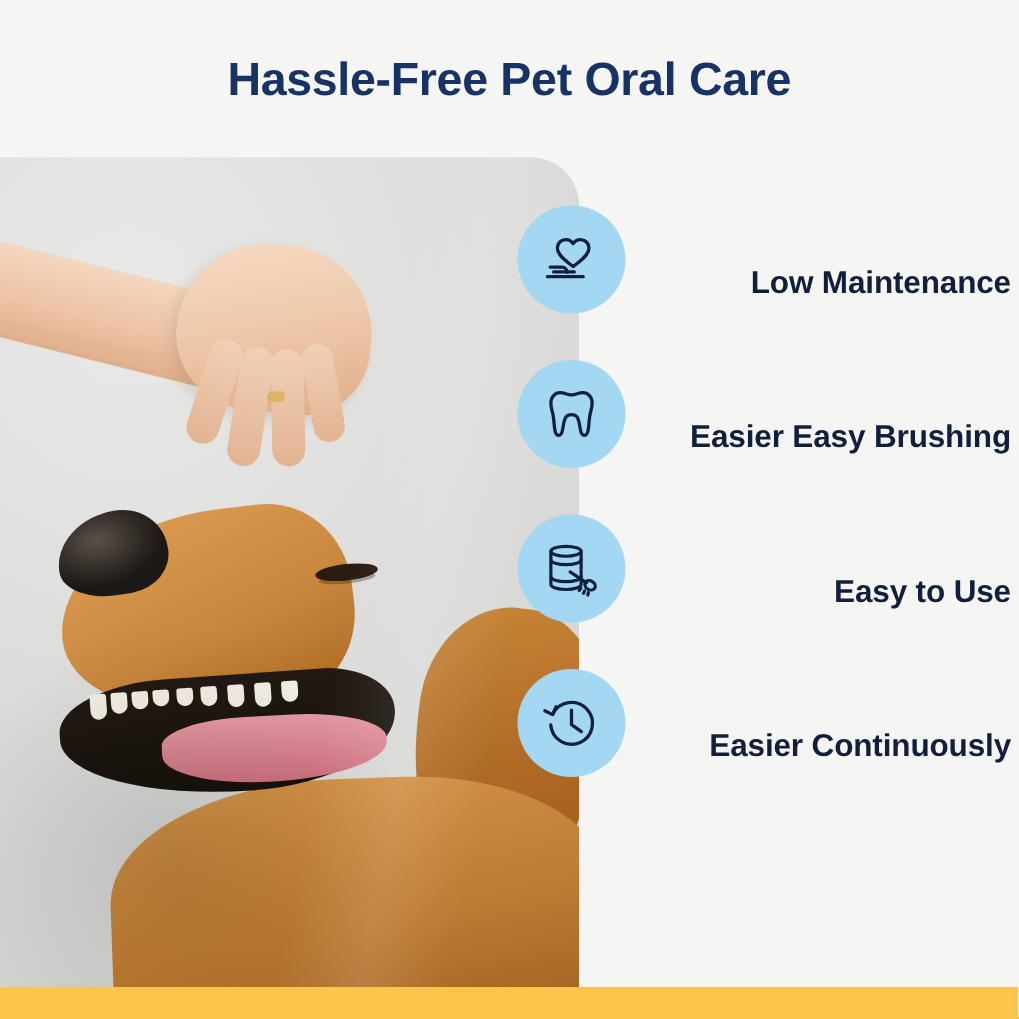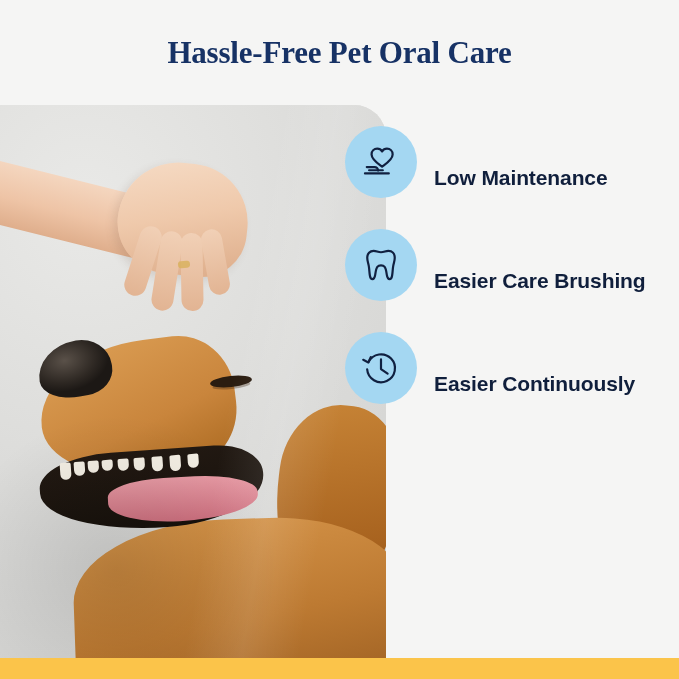--- a/index.html
+++ b/index.html
@@ -26,21 +26,20 @@
     position: absolute;
     left: 0;
     top: 36px;
     width: 679px;
     text-align: center;
     font-size: 31px;
     font-weight: bold;
     letter-spacing: -0.2px;
     color: #173265;
     line-height: 1.1;
-    font-family: Liberation Serif, serif;
   }
 
   
   .photo-panel {
     position: absolute;
     left: 0;
     top: 105px;
     width: 386px;
     height: 553px;
     background: #dededc;
@@ -204,22 +203,23 @@
     background:
       linear-gradient(100deg, rgba(255,255,255,0) 58%, rgba(255,255,255,.10) 70%, rgba(255,255,255,0) 82%),
       radial-gradient(60% 40% at 30% 84%, rgba(0,0,0,.12), transparent 70%);
     pointer-events: none;
   }
 
   
   .features {
     position: absolute;
     left: 345px;
-    top: 126px;
+    top: 137px;
     width: 334px;
+    text-align: right;
   }
   .feature-row {
     position: relative;
     height: 103px;
   }
   .feature-badge {
     position: absolute;
     left: 0;
     top: 0;
     width: 72px;
@@ -315,23 +315,39 @@
     </div>
 
     <div class="feature-row">
       <div class="feature-badge">
         <span>
           <svg viewBox="0 0 48 48" fill="none" stroke="#102040" stroke-width="2.4" stroke-linecap="round" stroke-linejoin="round">
             <path d="M16 8.5c-4.2 0-7 3.1-7 7.6 0 3.4 1 5.5 1.6 8.6.7 3.5.6 7.2 1.3 11 .4 2.2 1.3 3.8 2.8 3.8 1.9 0 2.5-2 2.9-4.4.5-3.2.9-7 2.4-9 .8-1.1 2.2-1.7 4-1.7s3.2.6 4 1.7c1.5 2 1.9 5.8 2.4 9 .4 2.4 1 4.4 2.9 4.4 1.5 0 2.4-1.6 2.8-3.8.7-3.8.6-7.5 1.3-11 .6-3.1 1.6-5.2 1.6-8.6 0-4.5-2.8-7.6-7-7.6-3 0-4.6 1.6-8 1.6s-5-1.6-8-1.6z"></path>
           </svg>
         </span>
       </div>
-      <div class="feature-label">Easier Care Brushing</div>
-    </div>
-
+      <div class="feature-label">Easier Easy Brushing</div>
+    </div>
+
+    <div class="feature-row">
+      <div class="feature-badge">
+        <span>
+          <svg viewBox="0 0 48 48" fill="none" stroke="#102040" stroke-width="2.3" stroke-linecap="round" stroke-linejoin="round">
+            <ellipse cx="20" cy="11.5" rx="11" ry="3.6"></ellipse>
+            <path d="M9 11.5v24.2c0 2 4.9 3.6 11 3.6s11-1.6 11-3.6V11.5"></path>
+            <path d="M9 17.6c0 2 4.9 3.6 11 3.6s11-1.6 11-3.6"></path>
+            <path d="M9 30c0 2 4.9 3.6 11 3.6s11-1.6 11-3.6"></path>
+            <path d="M23 26.5 35 34.5"></path>
+            <ellipse cx="37.5" cy="36.2" rx="4" ry="3.2" transform="rotate(32 37.5 36.2)"></ellipse>
+            <path d="M33.5 40.2l-.8 1.8M36.3 41.4l-.4 1.9M30.8 38.4l-1.2 1.6"></path>
+          </svg>
+        </span>
+      </div>
+      <div class="feature-label">Easy to Use</div>
+    </div>
 
 
     <div class="feature-row">
       <div class="feature-badge">
         <span>
           <svg viewBox="0 0 48 48" fill="none" stroke="#102040" stroke-width="2.4" stroke-linecap="round" stroke-linejoin="round">
             <path d="M10.4 17.6A15.2 15.2 0 1 1 8.9 25.4"></path>
             <path d="M4.6 15.1l5.6 2.8 2.6-5.8"></path>
             <path d="M24 14.6v10.6l7.2 5"></path>
           </svg>

